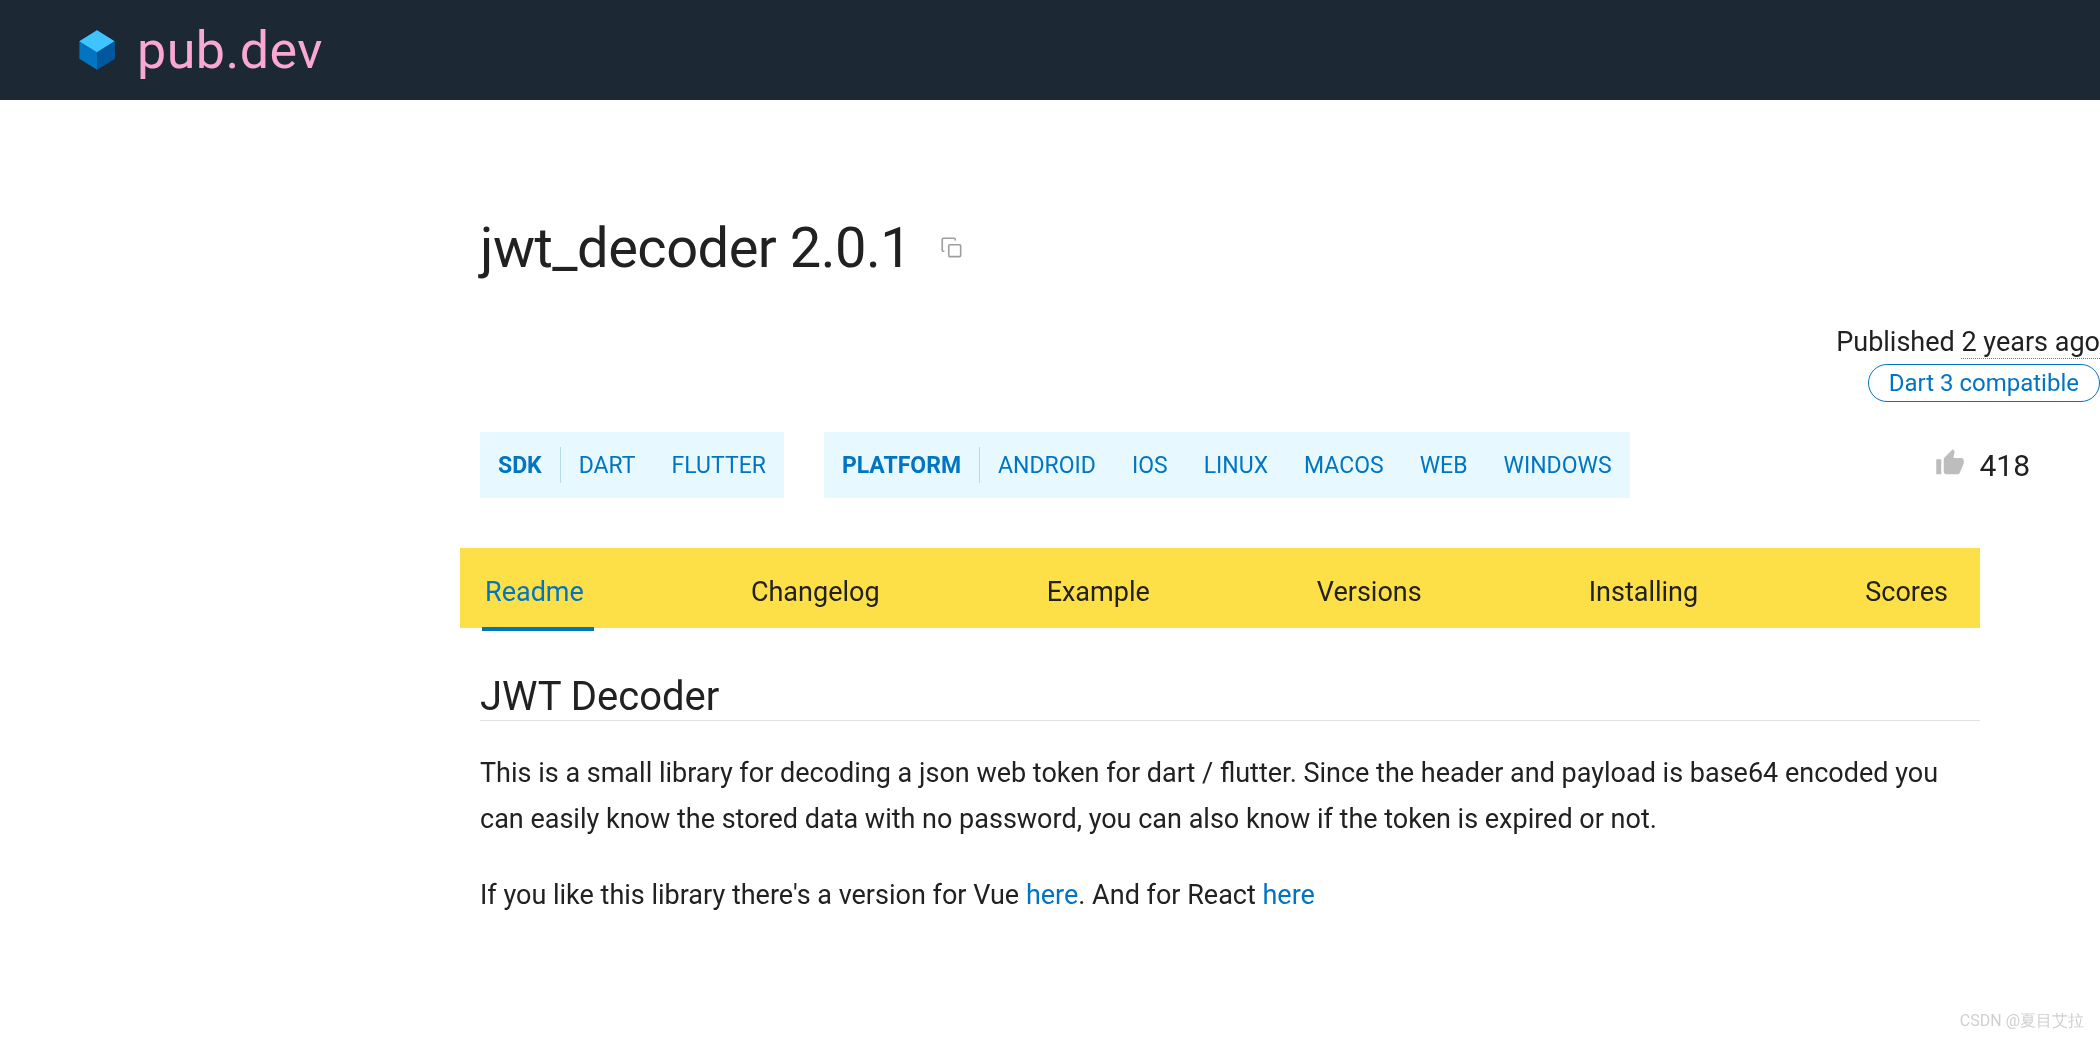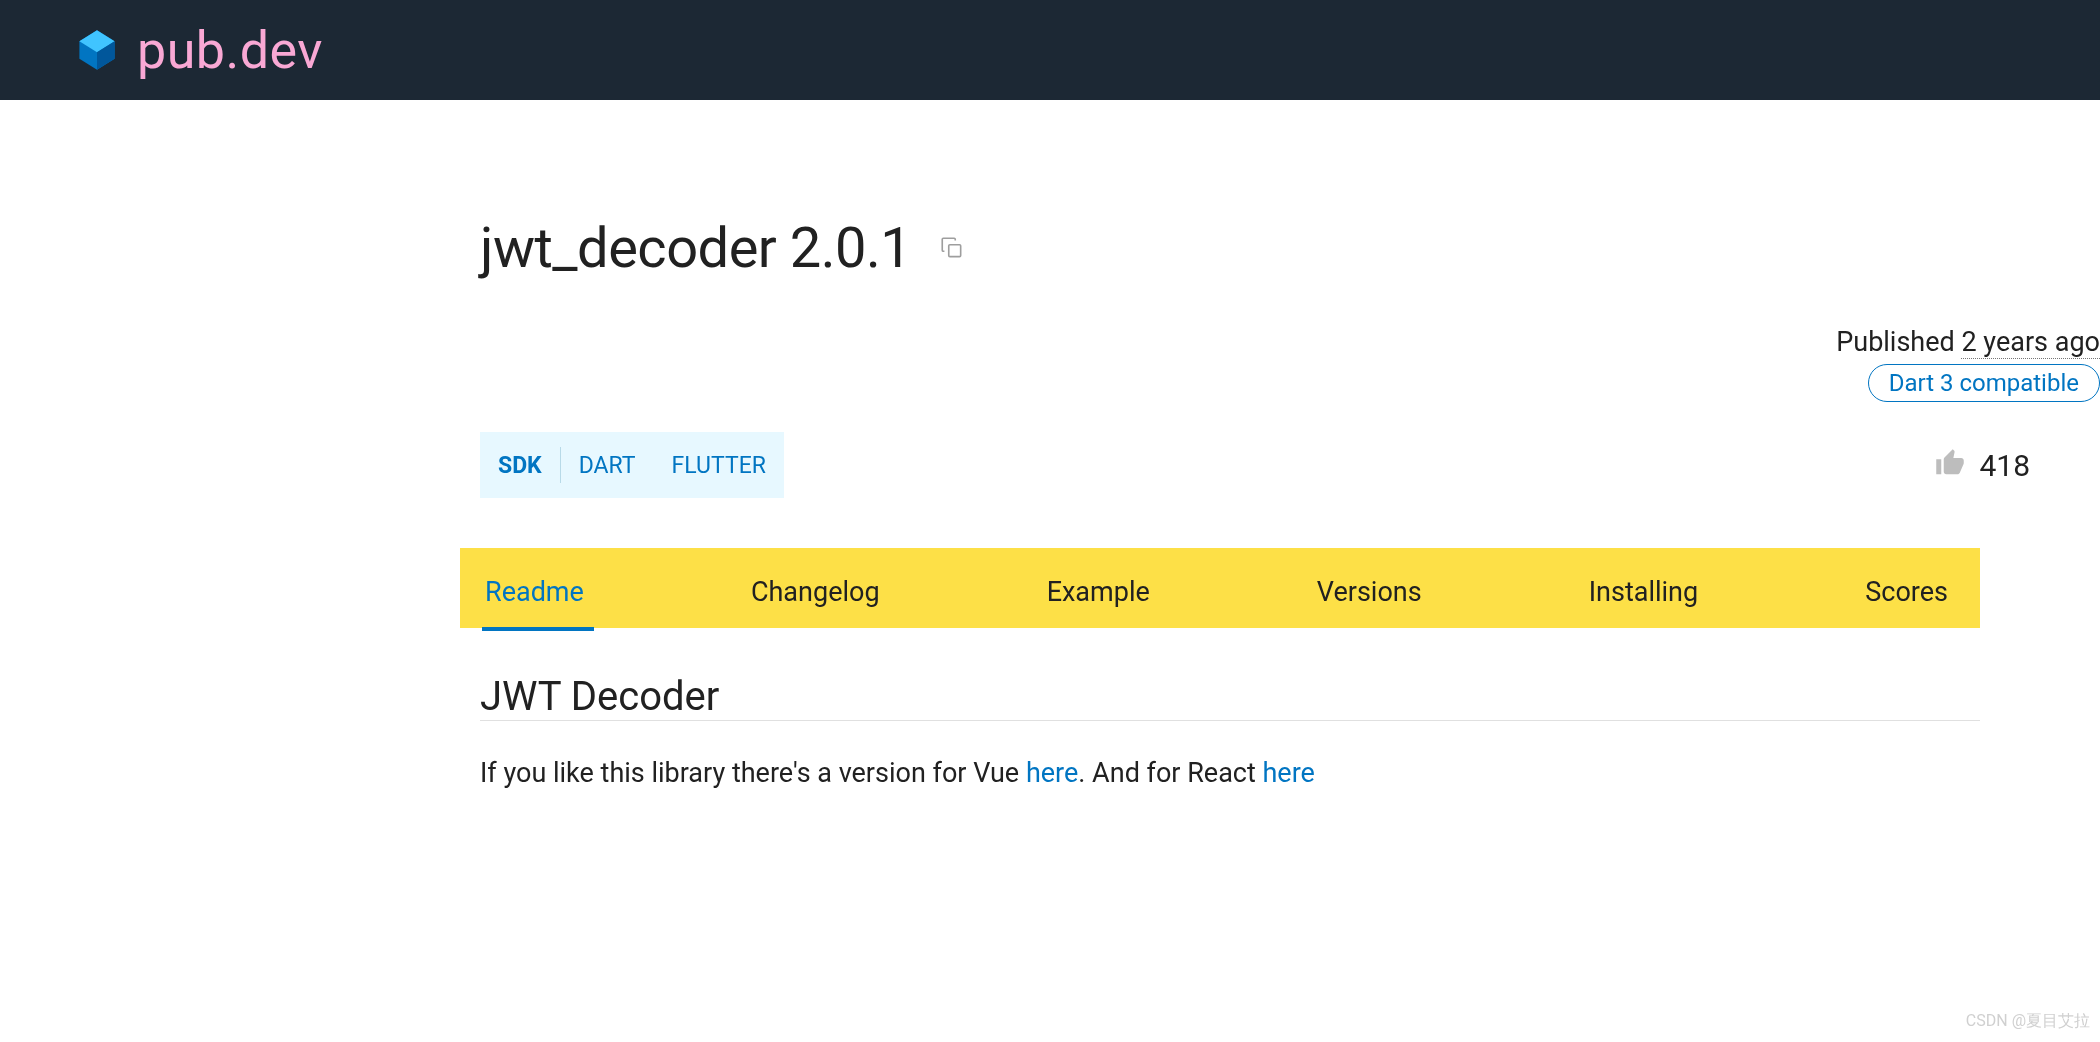--- a/index.html
+++ b/index.html
@@ -172,21 +172,21 @@
       color: #212121;
       margin-top: 30px;
     }
     .link {
       color: #0175C2;
       cursor: pointer;
     }
     .watermark {
       position: fixed;
       bottom: 10px;
-      right: 10px;
+      right: 16px;
       font-size: 16px;
       color: #d0d0d0;
     }
   </style>
 </head>
 <body>
 
 <div class="header">
   <div class="logo-container">
     <svg class="logo-icon" viewBox="0 0 100 100">
@@ -216,20 +216,29 @@
   </div>
 </div>
 
 <div class="tags-likes-row">
   <div class="tag-groups">
     <div class="tag-group">
       <span class="tag-label">SDK</span>
       <span class="tag-item">DART</span>
       <span class="tag-item">FLUTTER</span>
     </div>
+    <div class="tag-group">
+      <span class="tag-label">PLATFORM</span>
+      <span class="tag-item">ANDROID</span>
+      <span class="tag-item">IOS</span>
+      <span class="tag-item">LINUX</span>
+      <span class="tag-item">MACOS</span>
+      <span class="tag-item">WEB</span>
+      <span class="tag-item">WINDOWS</span>
+    </div>
   </div>
   <div class="likes-container">
     <span class="like-icon">
       <svg width="30" height="30" viewBox="0 0 24 24" fill="currentColor">
         <path d="M1 21h4V9H1v12zm22-11c0-1.1-.9-2-2-2h-6.31l.95-4.57.03-.32c0-.41-.17-.79-.44-1.06L14.17 1 7.59 7.59C7.22 7.95 7 8.45 7 9v10c0 1.1.9 2 2 2h9c.83 0 1.54-.5 1.84-1.22l3.02-7.05c.09-.23.14-.47.14-.73v-2z"></path>
       </svg>
     </span>
     <span class="likes-count">418</span>
   </div>
 </div>
@@ -238,18 +247,19 @@
   <div class="tab active">Readme</div>
   <div class="tab">Changelog</div>
   <div class="tab">Example</div>
   <div class="tab">Versions</div>
   <div class="tab">Installing</div>
   <div class="tab">Scores</div>
 </div>
 
 <div class="readme-content">
   <h2 class="readme-heading">JWT Decoder</h2>
+  <p class="readme-paragraph">This is a small library for decoding a json web token for dart / flutter. Since the header and payload is base64 encoded you can easily know the stored data with no password, you can also know if the token is expired or not.</p>
   <p class="readme-paragraph">
     <span>If you like this library there's a version for Vue </span><span class="link">here</span><span>. And for React </span><span class="link">here</span>
   </p>
 </div>
 
 <div class="watermark">CSDN @夏目艾拉</div>
 
 </body></html>

